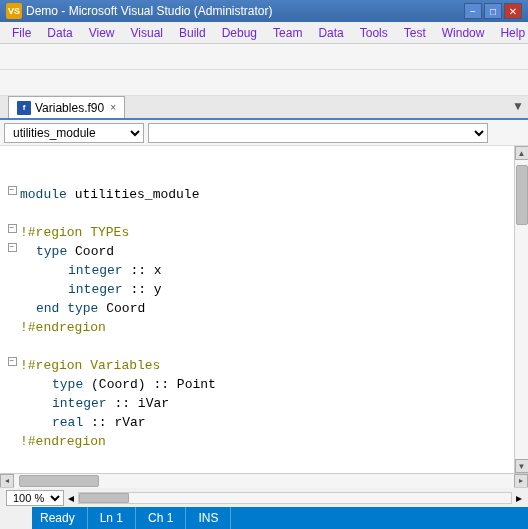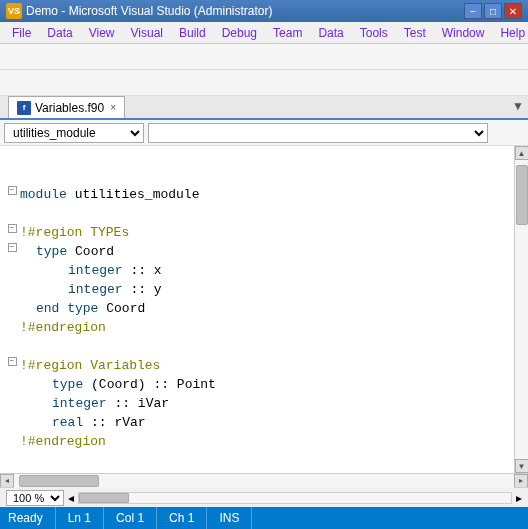--- a/index.html
+++ b/index.html
@@ -296,20 +296,21 @@
     
     #status-bar {
       background: #007acc;
       color: white;
       height: 22px;
       display: flex;
       align-items: center;
       padding: 0 8px;
       font-size: 12px;
       gap: 0;
+      margin-left: 32px;
     }
     .status-section {
       padding: 0 12px;
       border-right: 1px solid rgba(255,255,255,0.3);
       height: 100%;
       display: flex;
       align-items: center;
     }
     .status-section:first-child { padding-left: 0; }
 
@@ -413,23 +414,20 @@
     <span style="cursor:pointer;">▸</span>
   </div>
 </div>
 
 <div id="status-bar">
   <div class="status-section">
     <span>Ready</span>
   </div>
   <div class="status-section">
     <span>Ln 1</span>
-  </div>
-  <div class="status-section">
-    <span>Col 1</span>
   </div>
   <div class="status-section">
     <span>Ch 1</span>
   </div>
   <div class="status-section">
     <span>INS</span>
   </div>
 </div>
 
 <style>

